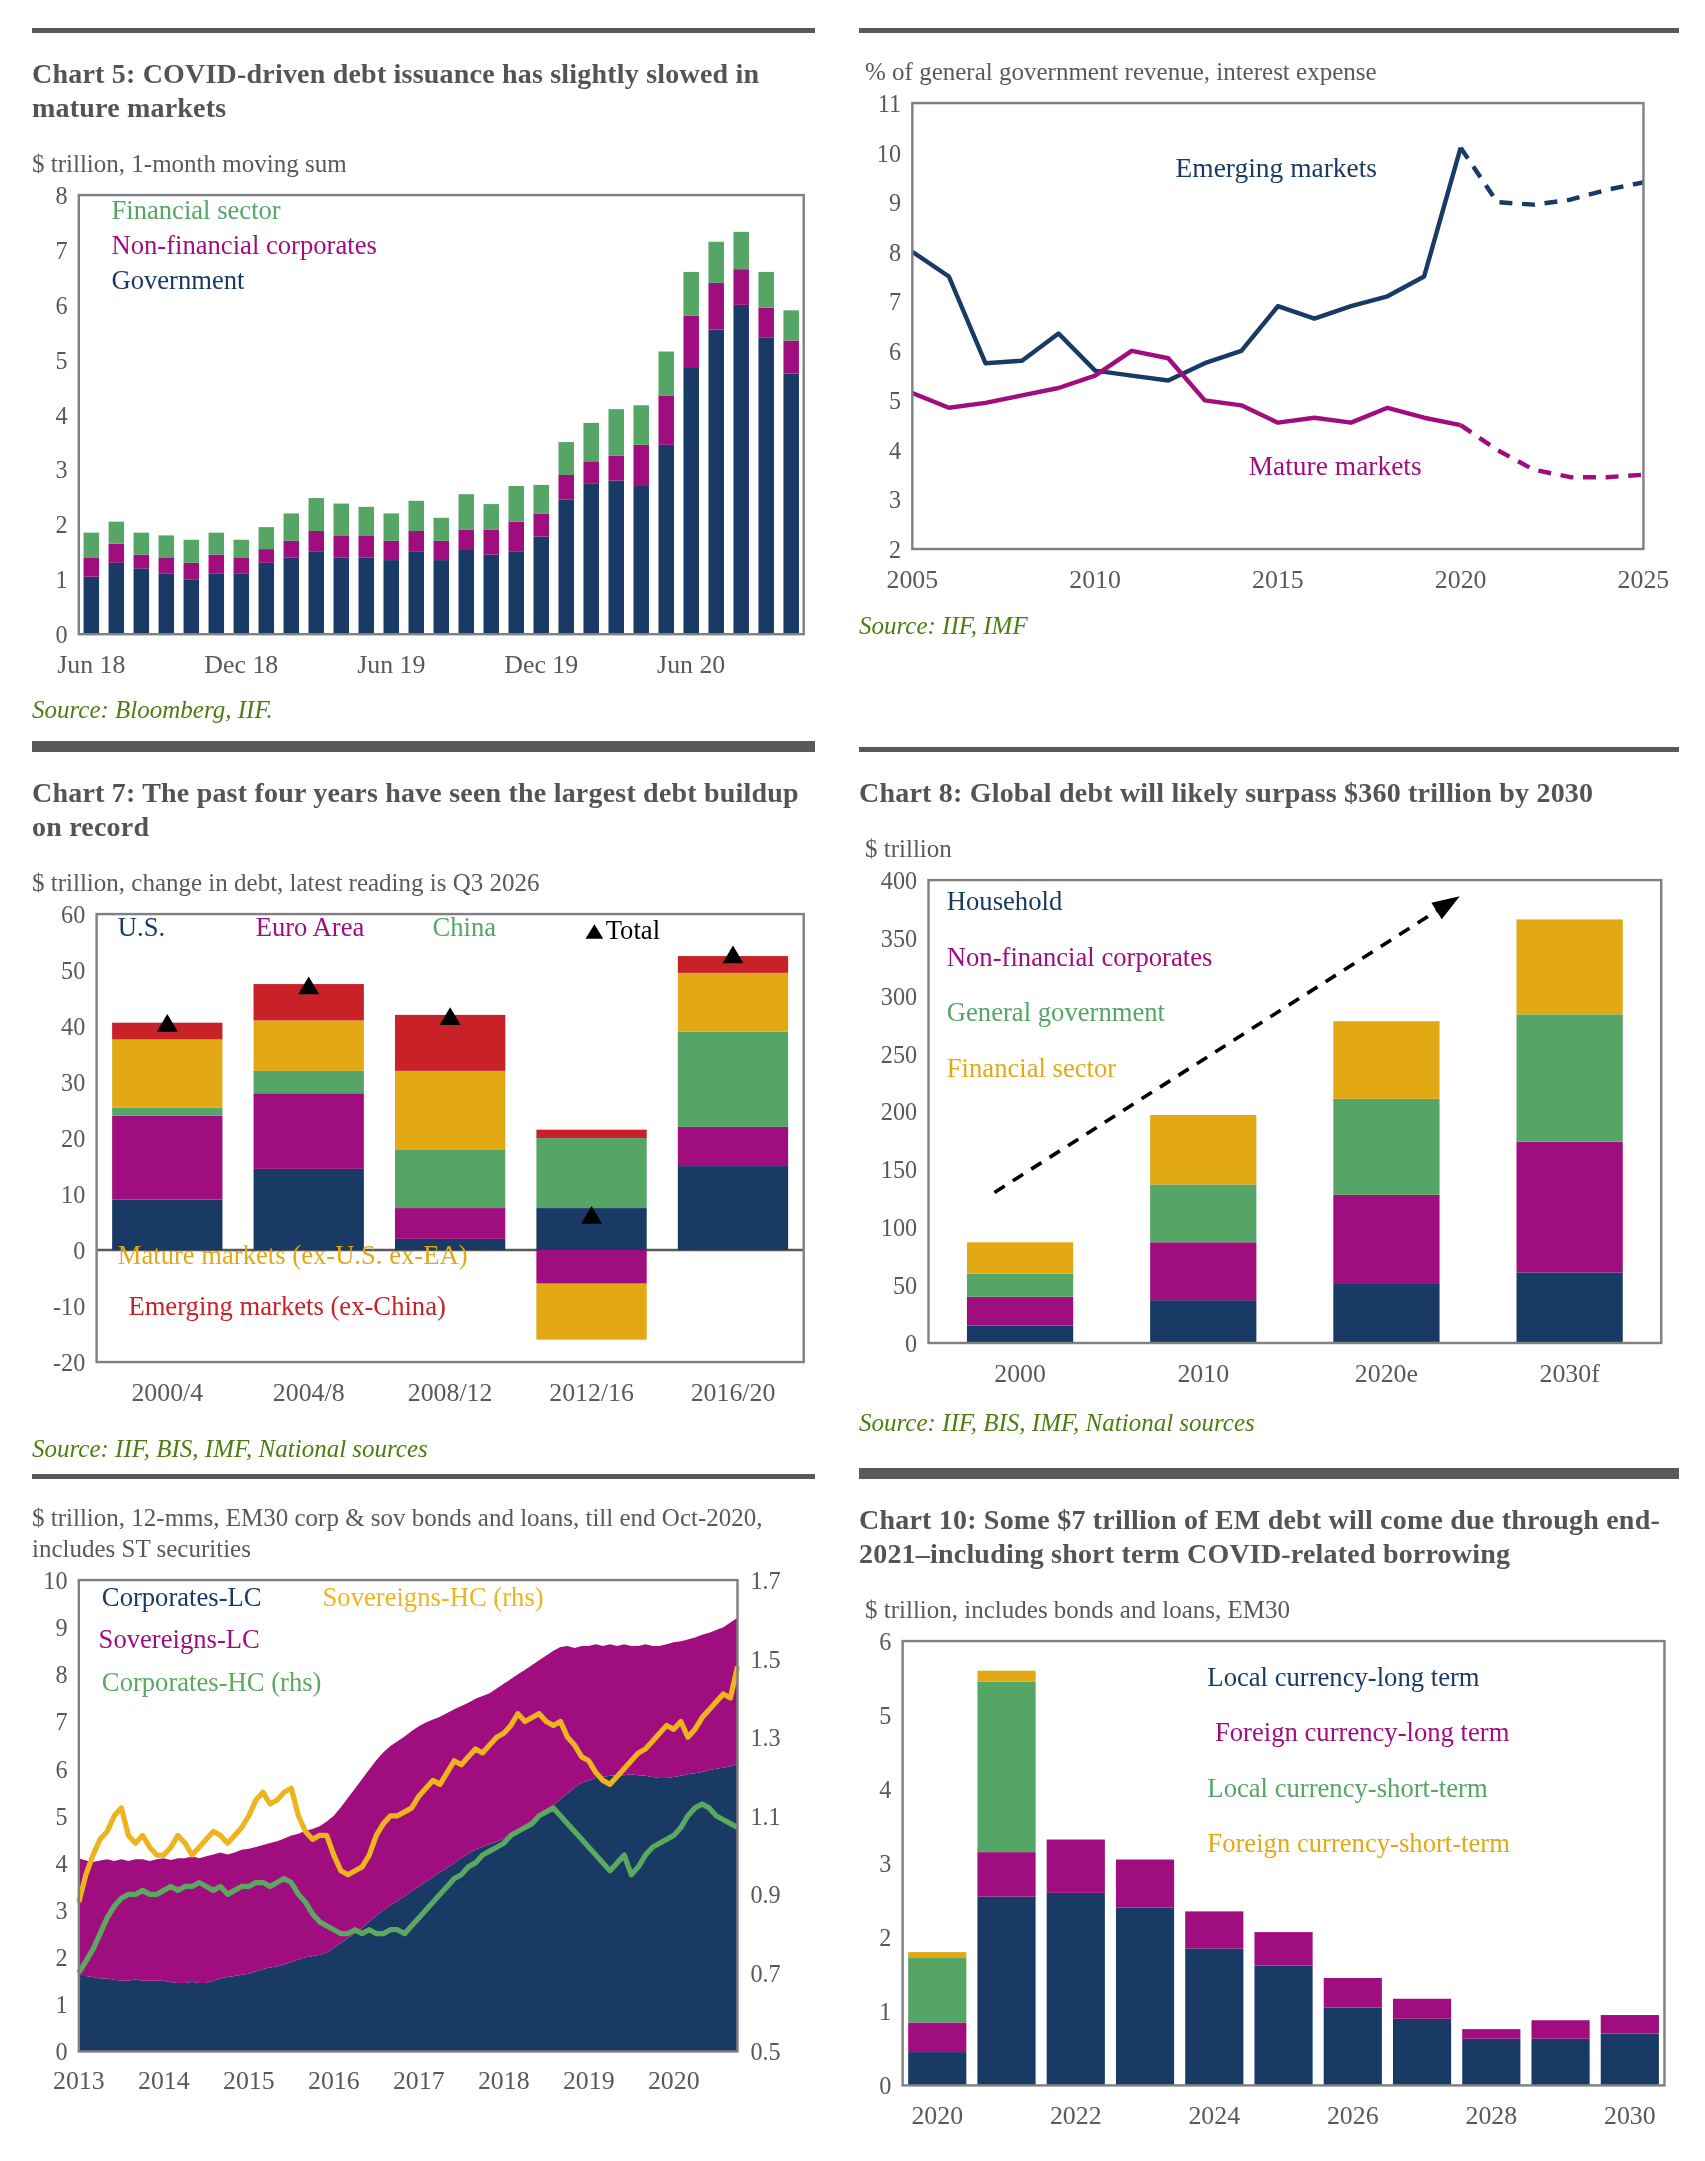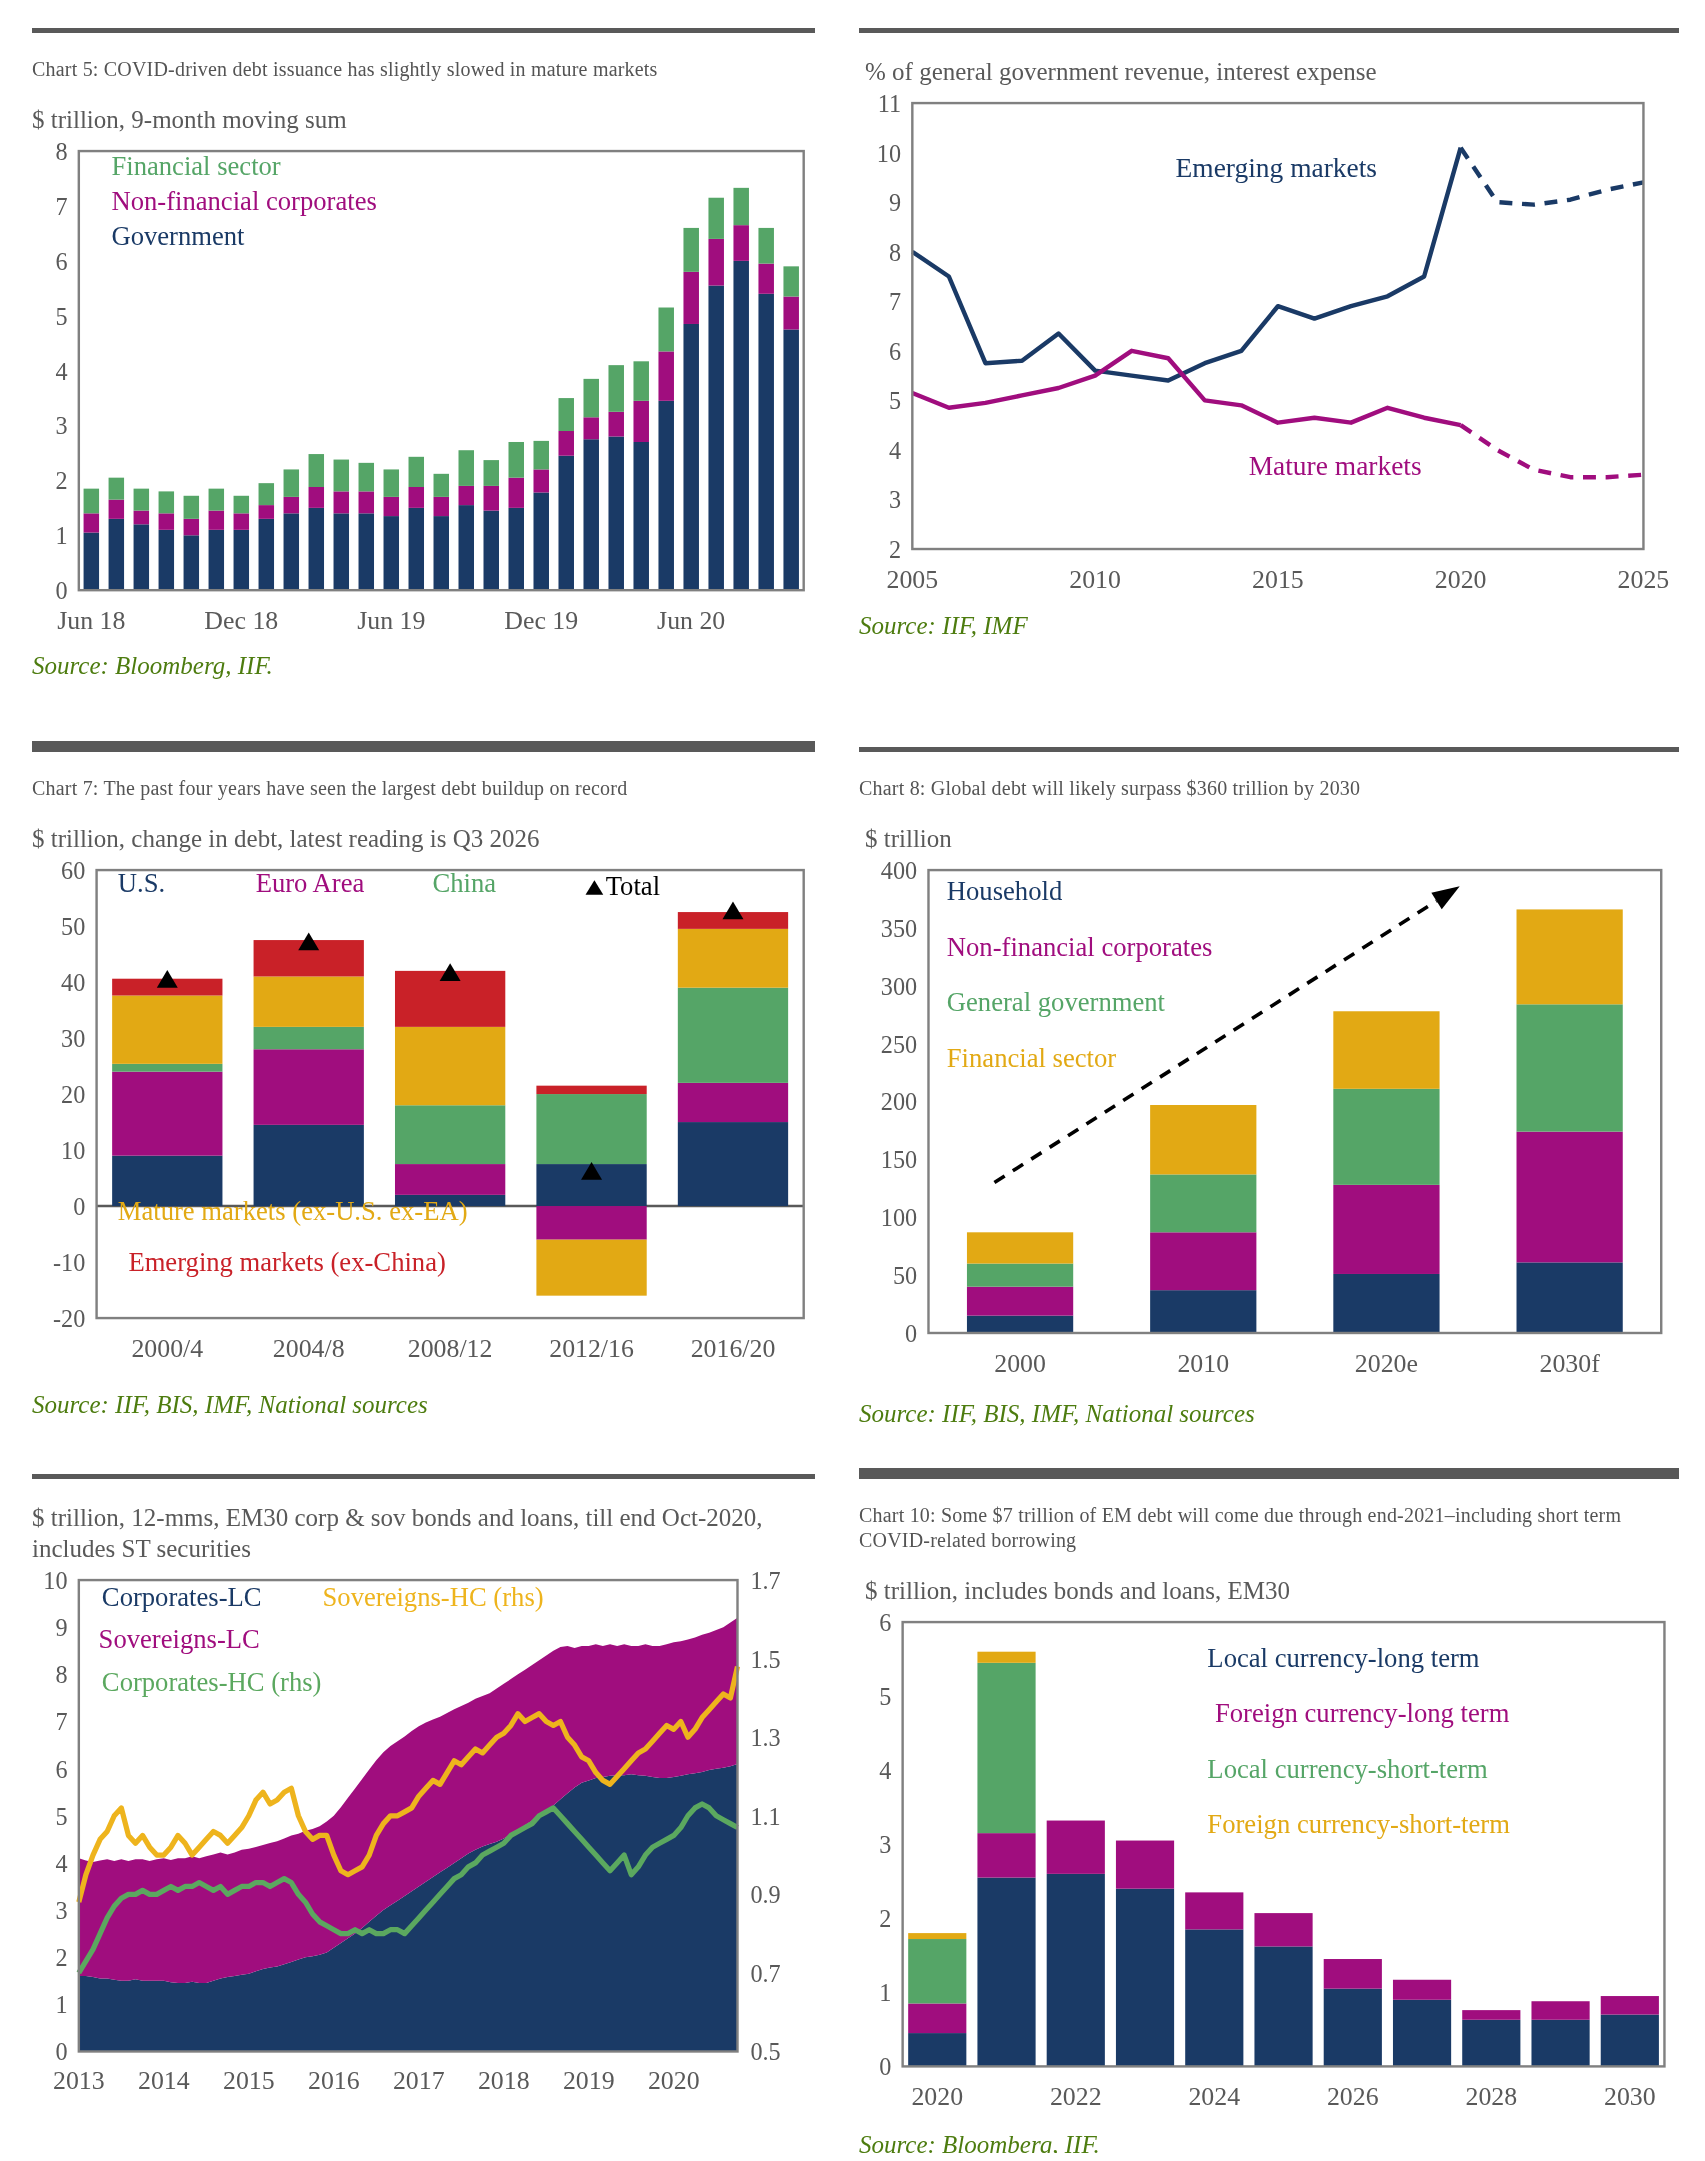--- a/index.html
+++ b/index.html
@@ -1,38 +1,38 @@
 <!DOCTYPE html>
 <html style="font-size:13px"><head>
 <meta charset="utf-8">
 <style>
   html,body{margin:0;padding:0;background:#ffffff;}
   body{width:1705px;min-height:2161px;font-family:"Liberation Serif","DejaVu Serif",serif;color:#545454;}
   .page{padding:27.5px 26px 8px 32px;}
   .grid{display:grid;grid-template-columns:783px 820px;column-gap:44px;grid-template-rows:719px 727px 679px;}
   .block{display:flex;flex-direction:column;overflow:hidden;}
   .rule{height:5.7px;background:#595959;flex:none;}
-  .title{font-size:20px;line-height:1.22;font-weight:normal;color:#545454;margin:24px 0 0 0;letter-spacing:0.2px;}
+  .title{font-size:28px;line-height:1.22;font-weight:bold;color:#545454;margin:24px 0 0 0;letter-spacing:0.2px;}
   .subtitle{font-size:25px;line-height:1.25;color:#595959;margin:22.6px 0 8px 0;}
   .subtitle.indent{margin-left:6px;}
   .source{font-size:25px;font-style:italic;color:#4d7c0f;margin:8px 0 13px 0;}
   .chart{display:block;width:100%;height:auto;flex:none;}
   .spacer{flex:1;}
   svg text{font-family:"Liberation Serif","DejaVu Serif",serif;}
 </style>
 </head>
 <body>
 
 <div class="page">
   <div class="grid">
 
     <section class="block">
       <div class="rule"></div>
       <h2 class="title">Chart 5:  COVID-driven debt issuance has slightly slowed in mature markets</h2>
-      <p class="subtitle">$ trillion, 9-month moving sum</p>
+      <p class="subtitle">$ trillion, 1-month moving sum</p>
       <svg class="chart" viewBox="0 0 970 620">
           <text x="44" y="565" text-anchor="end" font-size="30" fill="#595959">0</text>
           <text x="44" y="497" text-anchor="end" font-size="30" fill="#595959">1</text>
           <text x="44" y="429" text-anchor="end" font-size="30" fill="#595959">2</text>
           <text x="44" y="361" text-anchor="end" font-size="30" fill="#595959">3</text>
           <text x="44" y="293" text-anchor="end" font-size="30" fill="#595959">4</text>
           <text x="44" y="225" text-anchor="end" font-size="30" fill="#595959">5</text>
           <text x="44" y="157" text-anchor="end" font-size="30" fill="#595959">6</text>
           <text x="44" y="89" text-anchor="end" font-size="30" fill="#595959">7</text>
           <text x="44" y="21" text-anchor="end" font-size="30" fill="#595959">8</text>

